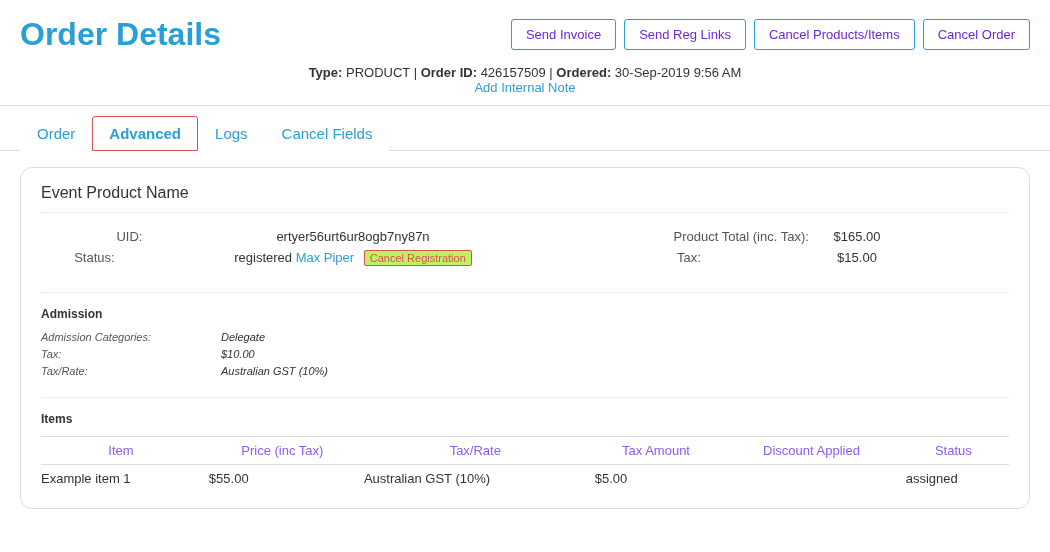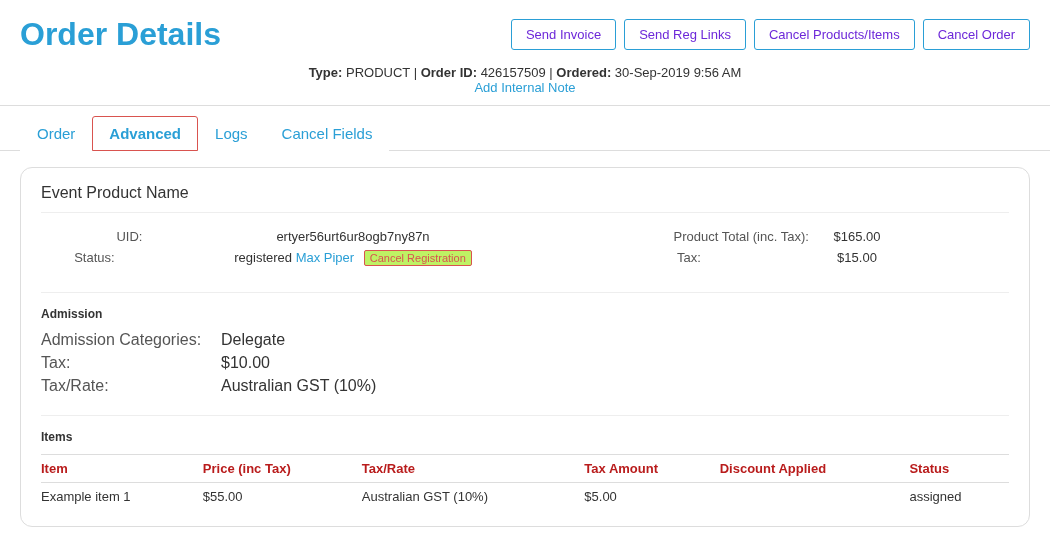--- a/index.html
+++ b/index.html
@@ -160,21 +160,22 @@
       margin-top: 4px;
     }
 
     .admission-grid {
       margin-bottom: 20px;
     }
 
     .admission-row {
       display: flex;
       margin-bottom: 5px;
-      font-size: 16px;
+      font-size: 11px;
+      font-style: italic;
     }
 
     .admission-label {
       width: 180px;
       color: #555;
       flex-shrink: 0;
     }
 
     .admission-value {
       color: #333;
@@ -183,26 +184,26 @@
     .items-section {
     }
 
     .items-table {
       width: 100%;
       border-collapse: collapse;
       font-size: 13px;
     }
 
     .items-table th {
-      text-align: left;
-      font-weight: bold;
+      text-align: center;
+      font-weight: normal;
       padding: 6px 8px 6px 0;
       border-top: 1px solid #ddd;
       border-bottom: 1px solid #ddd;
-      color: #b91c1c;
+      color: #8b5cf6;
     }
 
     .items-table td {
       padding: 6px 8px 6px 0;
       color: #333;
     }
 
     .items-table tr:last-child td {
       border-bottom: none;
     }

